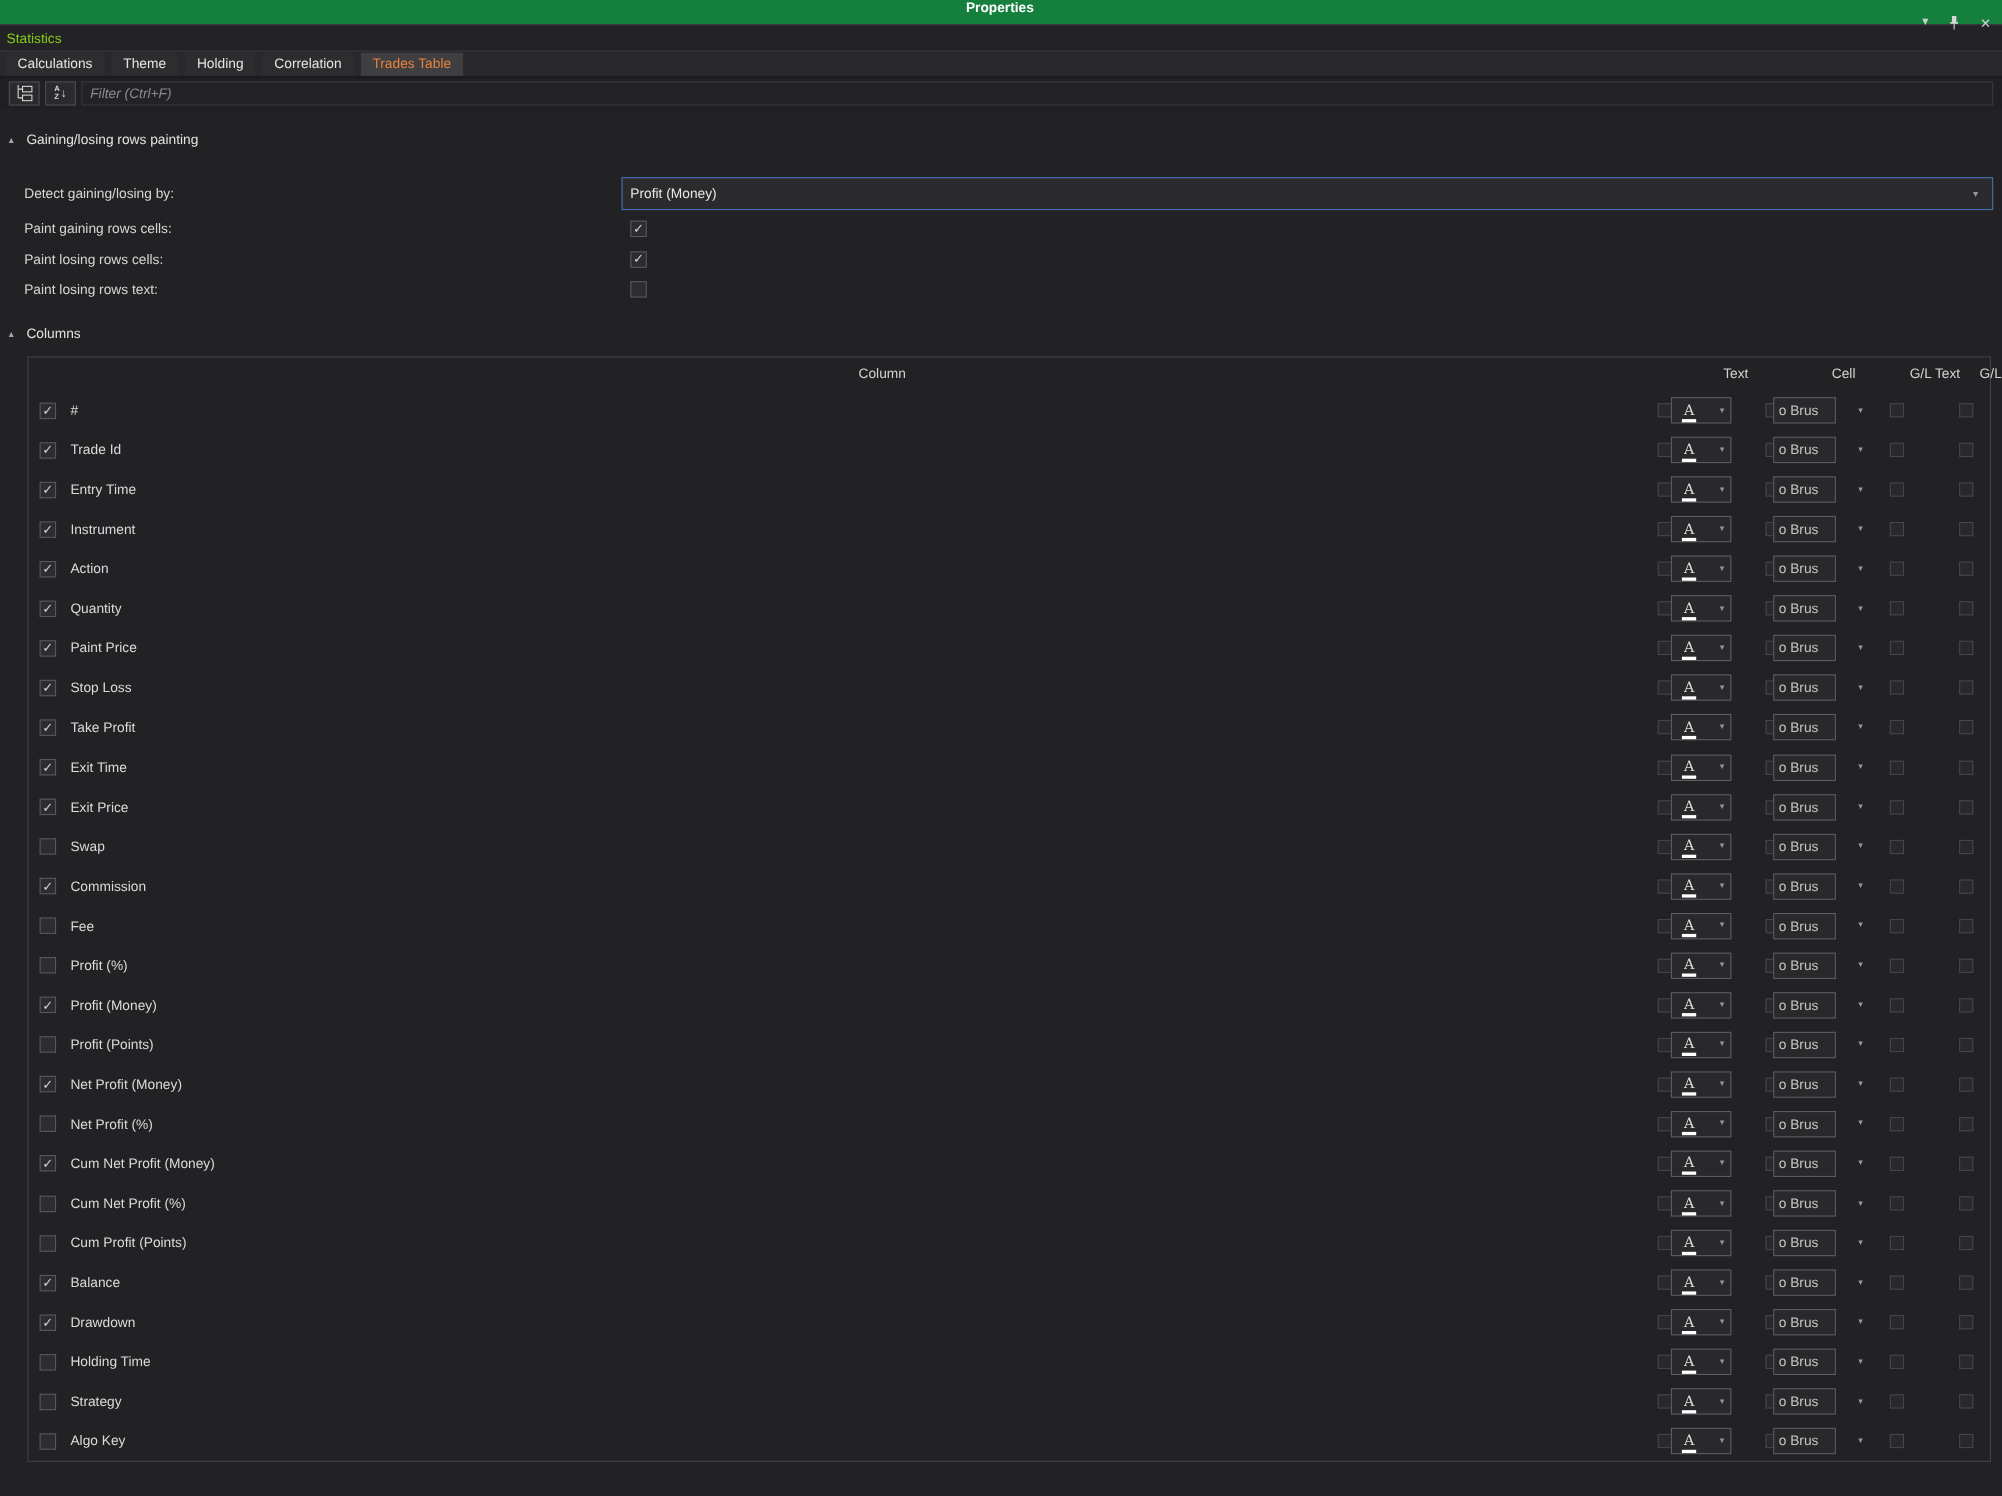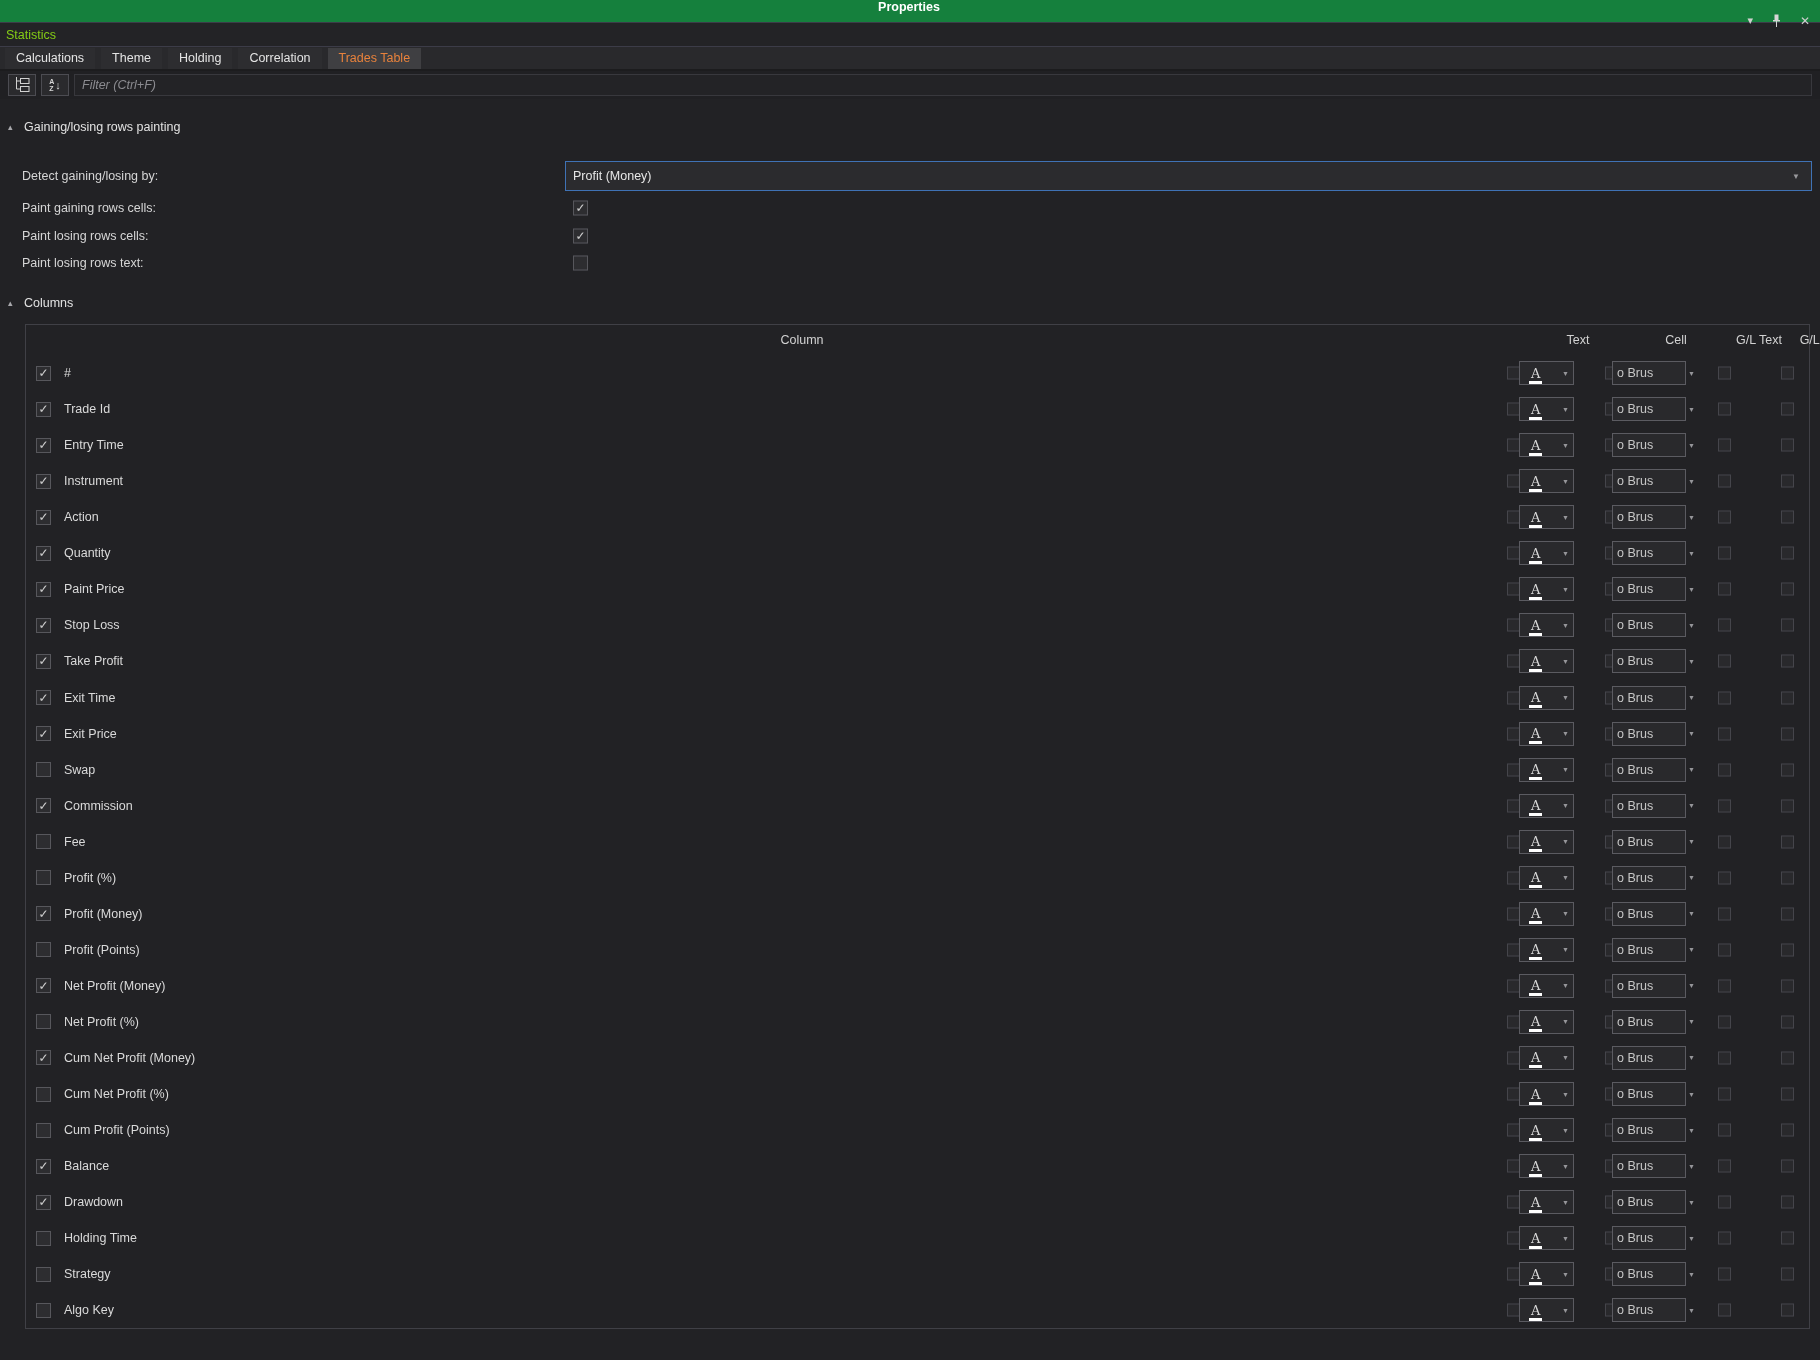--- a/index.html
+++ b/index.html
@@ -84,21 +84,21 @@
   .abs { position:absolute; top:50%; transform:translateY(-50%); }
   .pos-text-cb  { left:1471px; }
   .pos-a-dd     { left:1493px; }
   .pos-cell-cb  { left:1569px; }
   .pos-brush-dd { left:1586px; }
   .pos-gltext-cb{ left:1682px; }
   .pos-glcell-cb{ left:1745px; }
 
   .dd { background:#29292c; border:1px solid #5b5b61; display:flex; align-items:center; height:24px; }
   .a-dd { width:55px; }
-  .brush-dd { width:74px;gap:28px; }
+  .brush-dd { width:57px;gap:28px; }
   .a-glyph { font-family:"DejaVu Serif", serif; color:#dadada; font-size:13px; line-height:13px;
              margin-left:11px; position:relative; }
   .a-glyph::after { content:""; position:absolute; left:-2px; right:-2px; bottom:-4px; height:3px; background:#ffffff; }
   .dd .chev { margin-left:auto; margin-right:4px; color:#96969a; font-size:7px; }
   .brush-label { color:#c6c6c6; margin-left:4px; width:43px; overflow:hidden; white-space:nowrap; flex:none; }
 
   svg { display:block; }
 </style>
 </head>
 <body>

